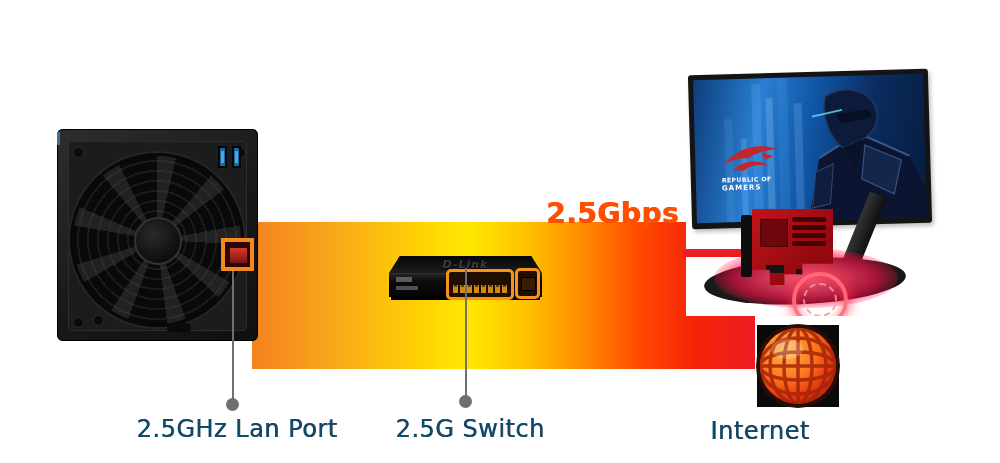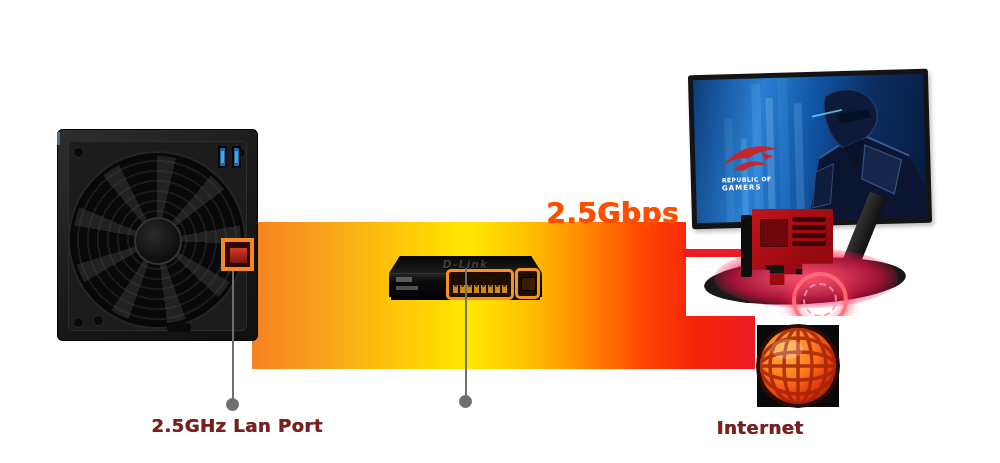--- a/index.html
+++ b/index.html
@@ -54,21 +54,21 @@
     align-items:flex-end;justify-content:center;gap:2px;padding:0 2px 4px;}
   .rj45{width:5px;height:8px;background:#cf8a10;}
   .rj45::before{content:"";display:block;width:3px;height:2px;margin:0 auto;background:#5a3a00;}
   .uplink-hl{left:126px;top:12px;width:25px;height:31px;box-sizing:border-box;
     border:3px solid #f6921e;border-radius:5px;background:#1f0e00;}
   .uplink-port{left:3px;top:6px;width:13px;height:12px;background:#3a1c00;border:1px solid #000;}
 
   
   .vline{width:2px;background:#6f6f6f;z-index:3;}
   .dot{width:13px;height:13px;border-radius:50%;background:#6f6f6f;z-index:3;}
-  .caption{font-size:18px;font-weight:bold;color:#7f1d1d;letter-spacing:.5px;z-index:6;
+  .caption{font-size:24px;font-weight:normal;color:#0c4a6e;letter-spacing:.5px;z-index:6;
     white-space:nowrap;transform:translateX(-50%);text-shadow:.6px 0 0 #4a4a4a;}
 
   
   .speed{left:546px;top:197px;font-size:28px;font-weight:700;color:#ff4e00;z-index:6;
     letter-spacing:.5px;text-shadow:.8px 0 0 #ff4e00;}
 
   
   .photo{left:686px;top:64px;width:251px;height:252px;background:#fff;overflow:hidden;z-index:2;}
   .mon-frame{left:4px;top:8px;width:240px;height:154px;background:#141414;border-radius:3px;
     transform:rotate(-1.6deg);box-shadow:2px 3px 4px rgba(0,0,0,.25);}
@@ -237,16 +237,17 @@
       <ellipse cx="36" cy="30" rx="16" ry="10" fill="#ffffff" opacity="0.22"></ellipse>
     </svg>
   </div>
 
   <div class="abs vline" style="left:232px;top:271px;height:130px;"></div>
   <div class="abs dot" style="left:226px;top:398px;"></div>
   <div class="abs caption" style="left:237px;top:415px;">2.5GHz Lan Port</div>
 
   <div class="abs vline" style="left:465px;top:268px;height:128px;"></div>
   <div class="abs dot" style="left:459px;top:395px;"></div>
+  <div class="abs caption" style="left:470px;top:415px;">2.5G Switch</div>
 
   <div class="abs caption" style="left:760px;top:417px;">Internet</div>
 
 </div>
 
 </body></html>

